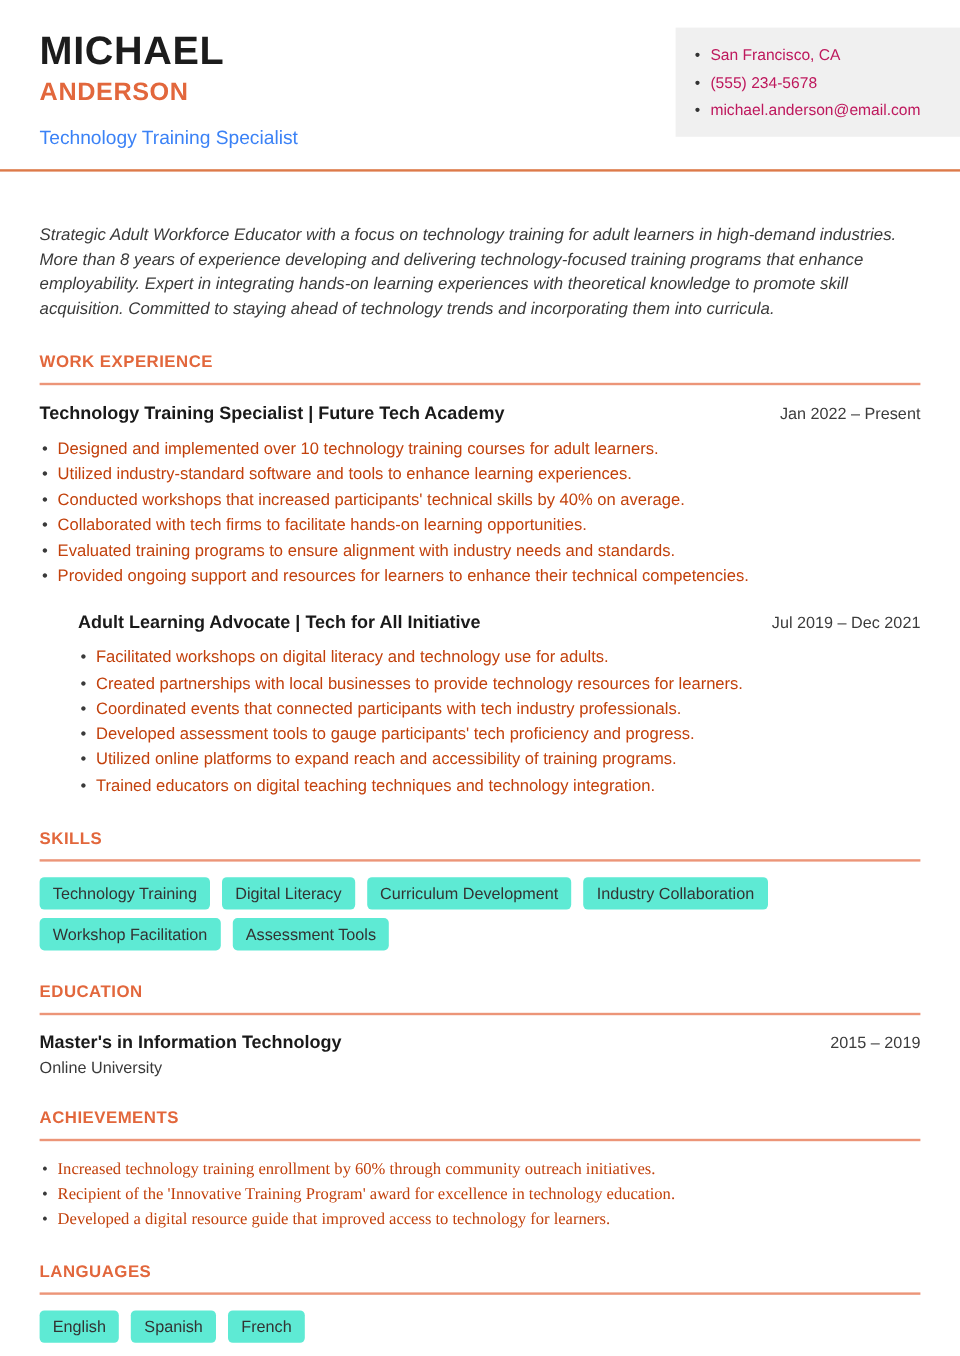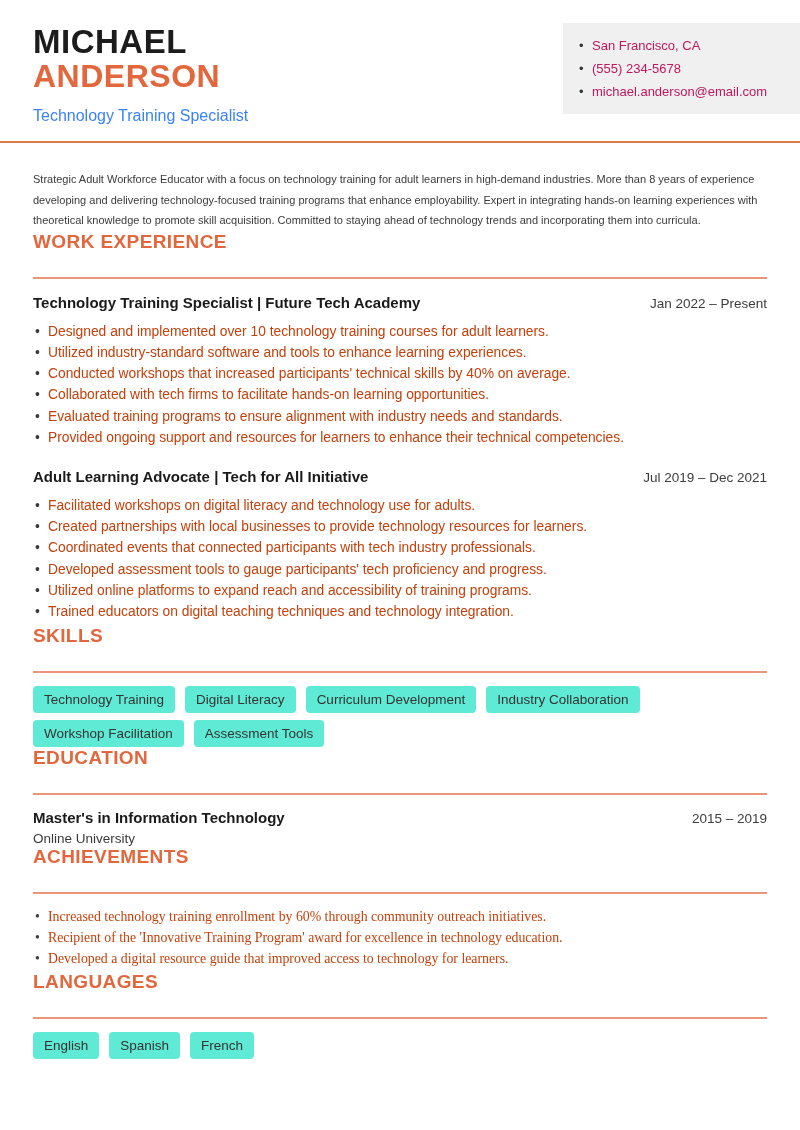--- a/index.html
+++ b/index.html
@@ -24,21 +24,21 @@
   .name { line-height: 35px; }
   .name-first {
     display: block;
     font-size: 33px;
     font-weight: 700;
     letter-spacing: 0.5px;
     color: #1c1c1c;
   }
   .name-last {
     display: block;
-    font-size: 32px;
+    font-size: 21px;
     font-weight: 700;
     letter-spacing: 0.5px;
     color: #e2673c;
   }
   .professional-title {
     margin-top: 13px;
     font-size: 16px;
     color: #3b82f6;
   }
   .contact-box {
@@ -65,31 +65,33 @@
     color: #333333;
   }
   .top-divider {
     margin-top: 16px;
     height: 2px;
     background: #dd7a49;
   }
   
   .content { padding: 0 33px; }
   .summary {
-    margin-top: 26px;
-    font-size: 11px;
+    margin-top: 42px;
+    font-size: 14px;
     line-height: 20.5px;
     color: #3a3a3a;
+    font-style: italic;
   }
   section h2 {
-    font-size: 19px;
+    margin-top: 26px;
+    font-size: 14px;
     font-weight: 700;
     letter-spacing: 0.4px;
     color: #e2673c;
-    padding-bottom: 24px;
+    padding-bottom: 10px;
     border-bottom: 2px solid #ec9578;
   }
   
   .job-head {
     display: flex;
     justify-content: space-between;
     align-items: baseline;
     margin-top: 15px;
   }
   .job-head h3 {
@@ -113,21 +115,21 @@
     line-height: 17.8px;
     color: #c2410c;
     margin-bottom: 3.5px;
   }
   ul.bullets li::before {
     content: "\2022";
     position: absolute;
     left: 2px;
     color: #3a3a3a;
   }
-  .job + .job { margin-top: 21px; }
+  .job + .job { margin-top: 21px; margin-left: 32px; }
   
   .chips {
     display: flex;
     flex-wrap: wrap;
     gap: 7px 10px;
     margin-top: 13px;
   }
   .chip {
     background: #5eead4;
     border-radius: 4px;

